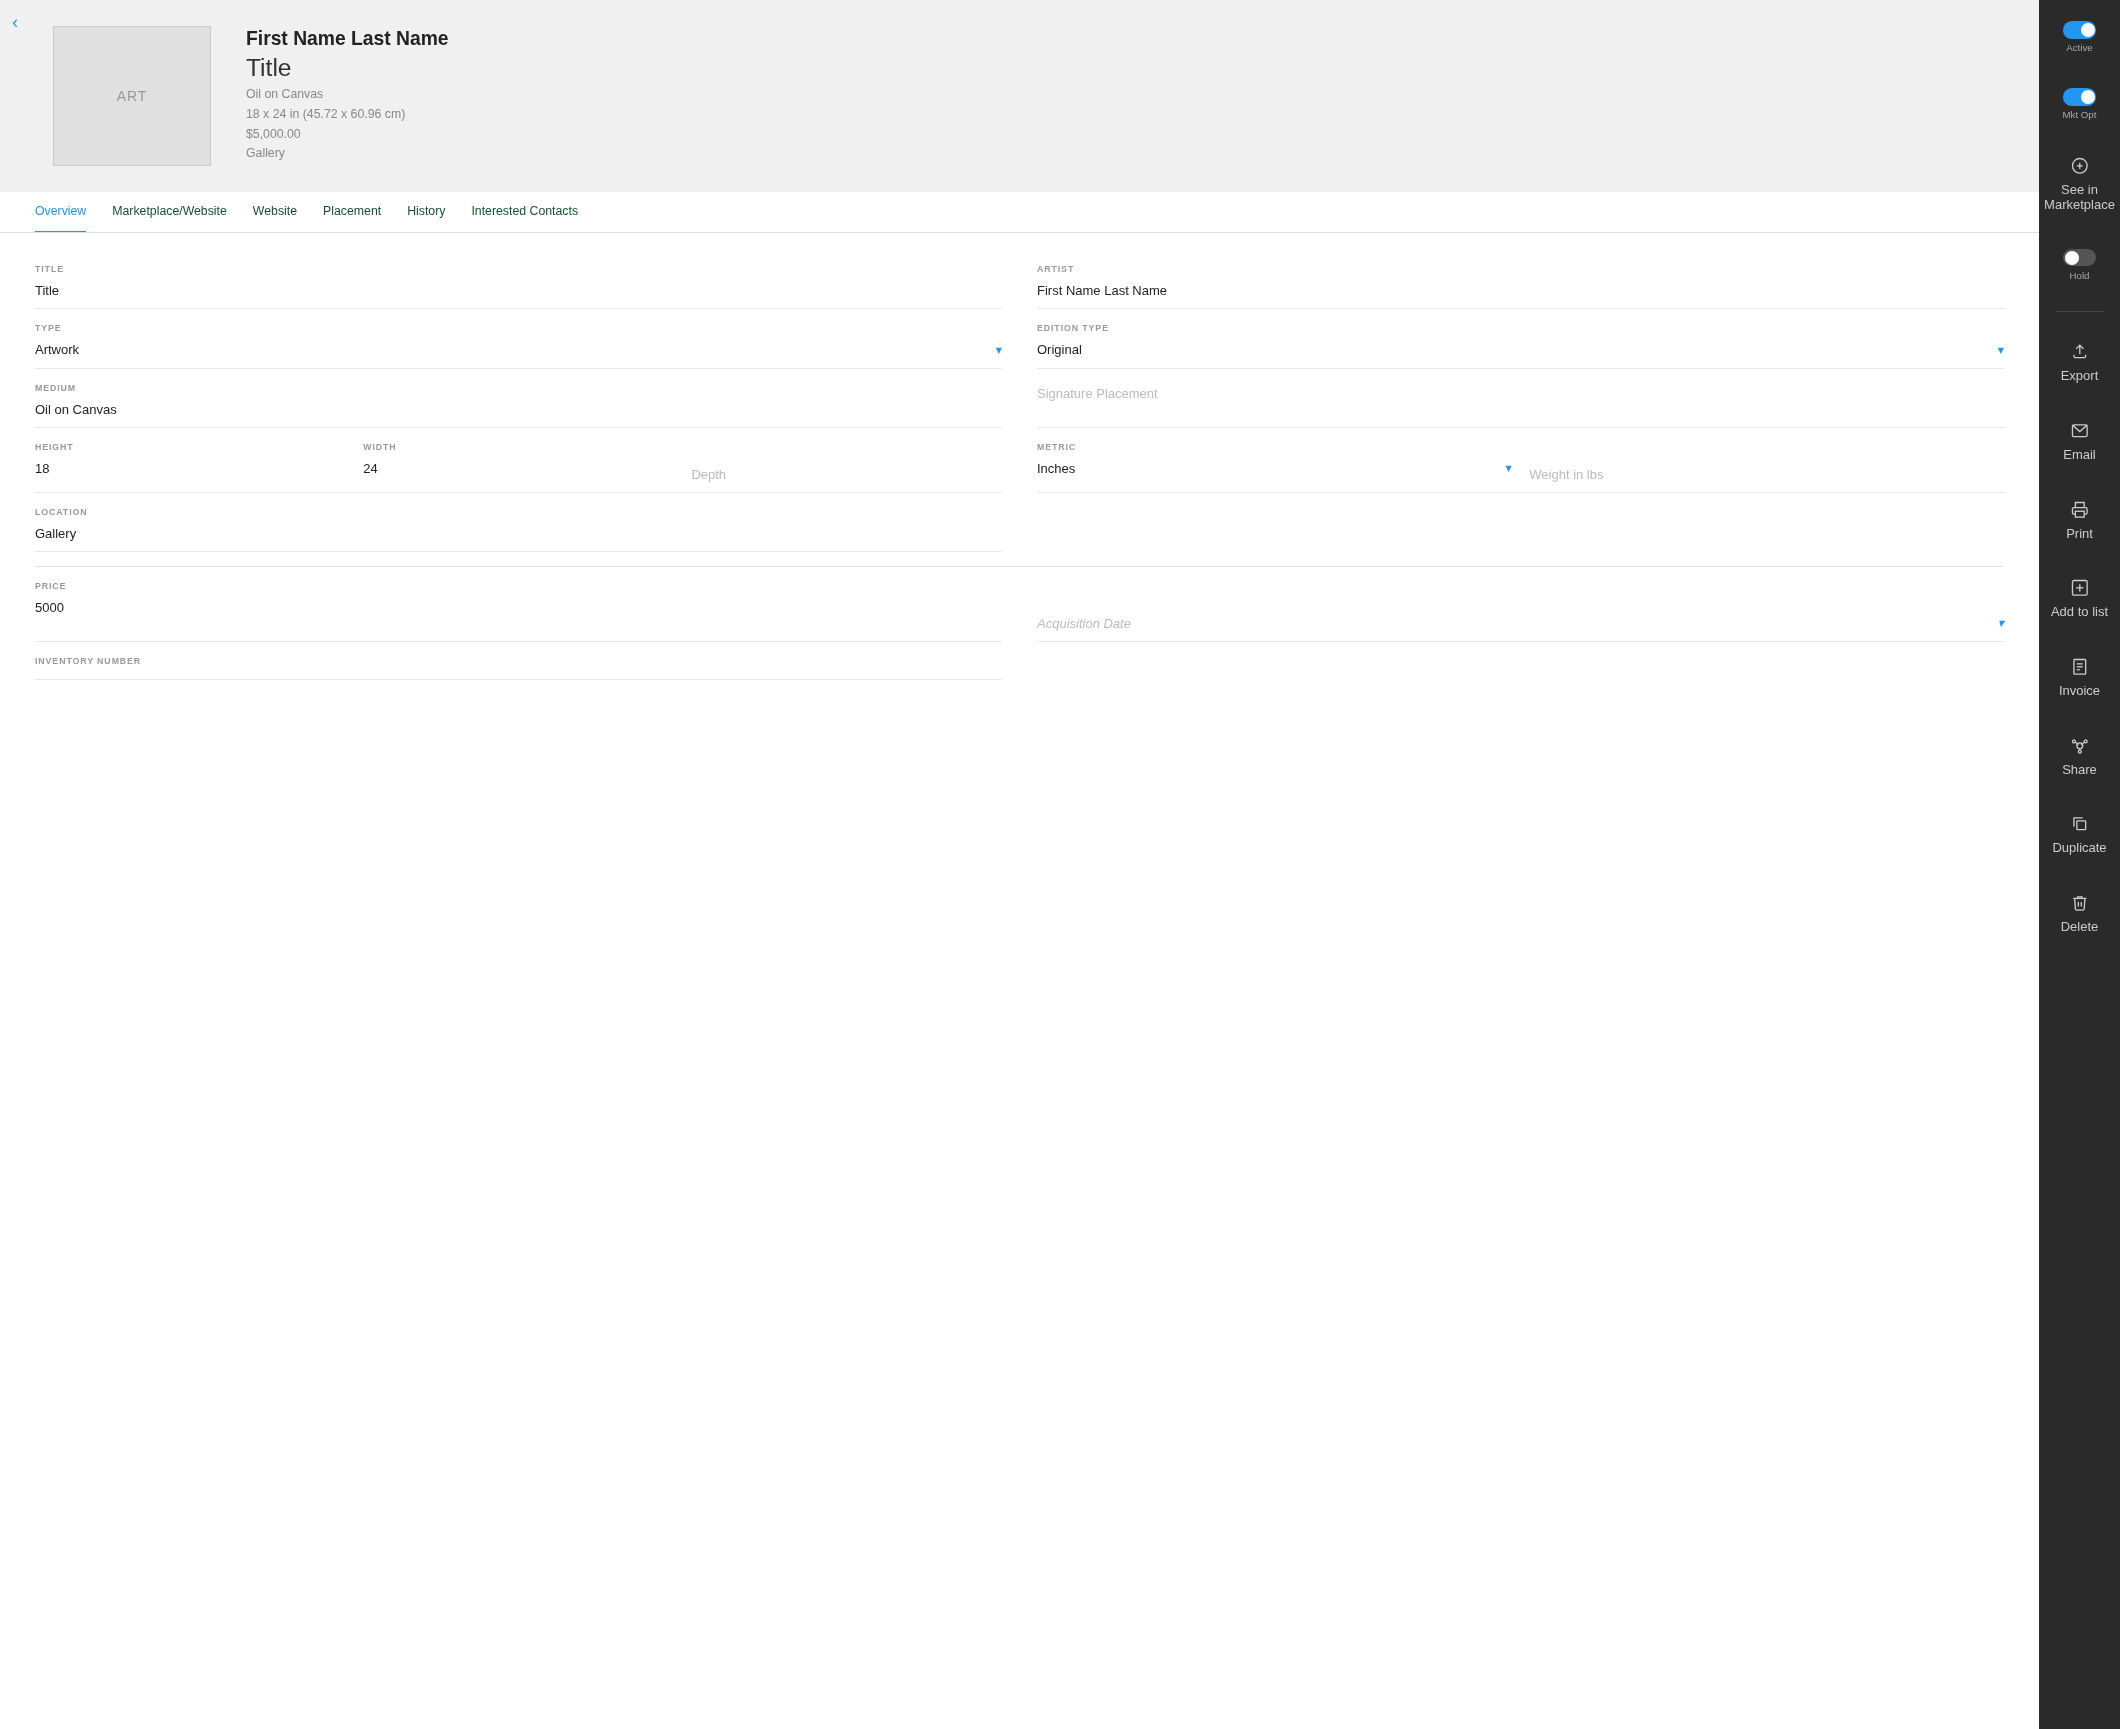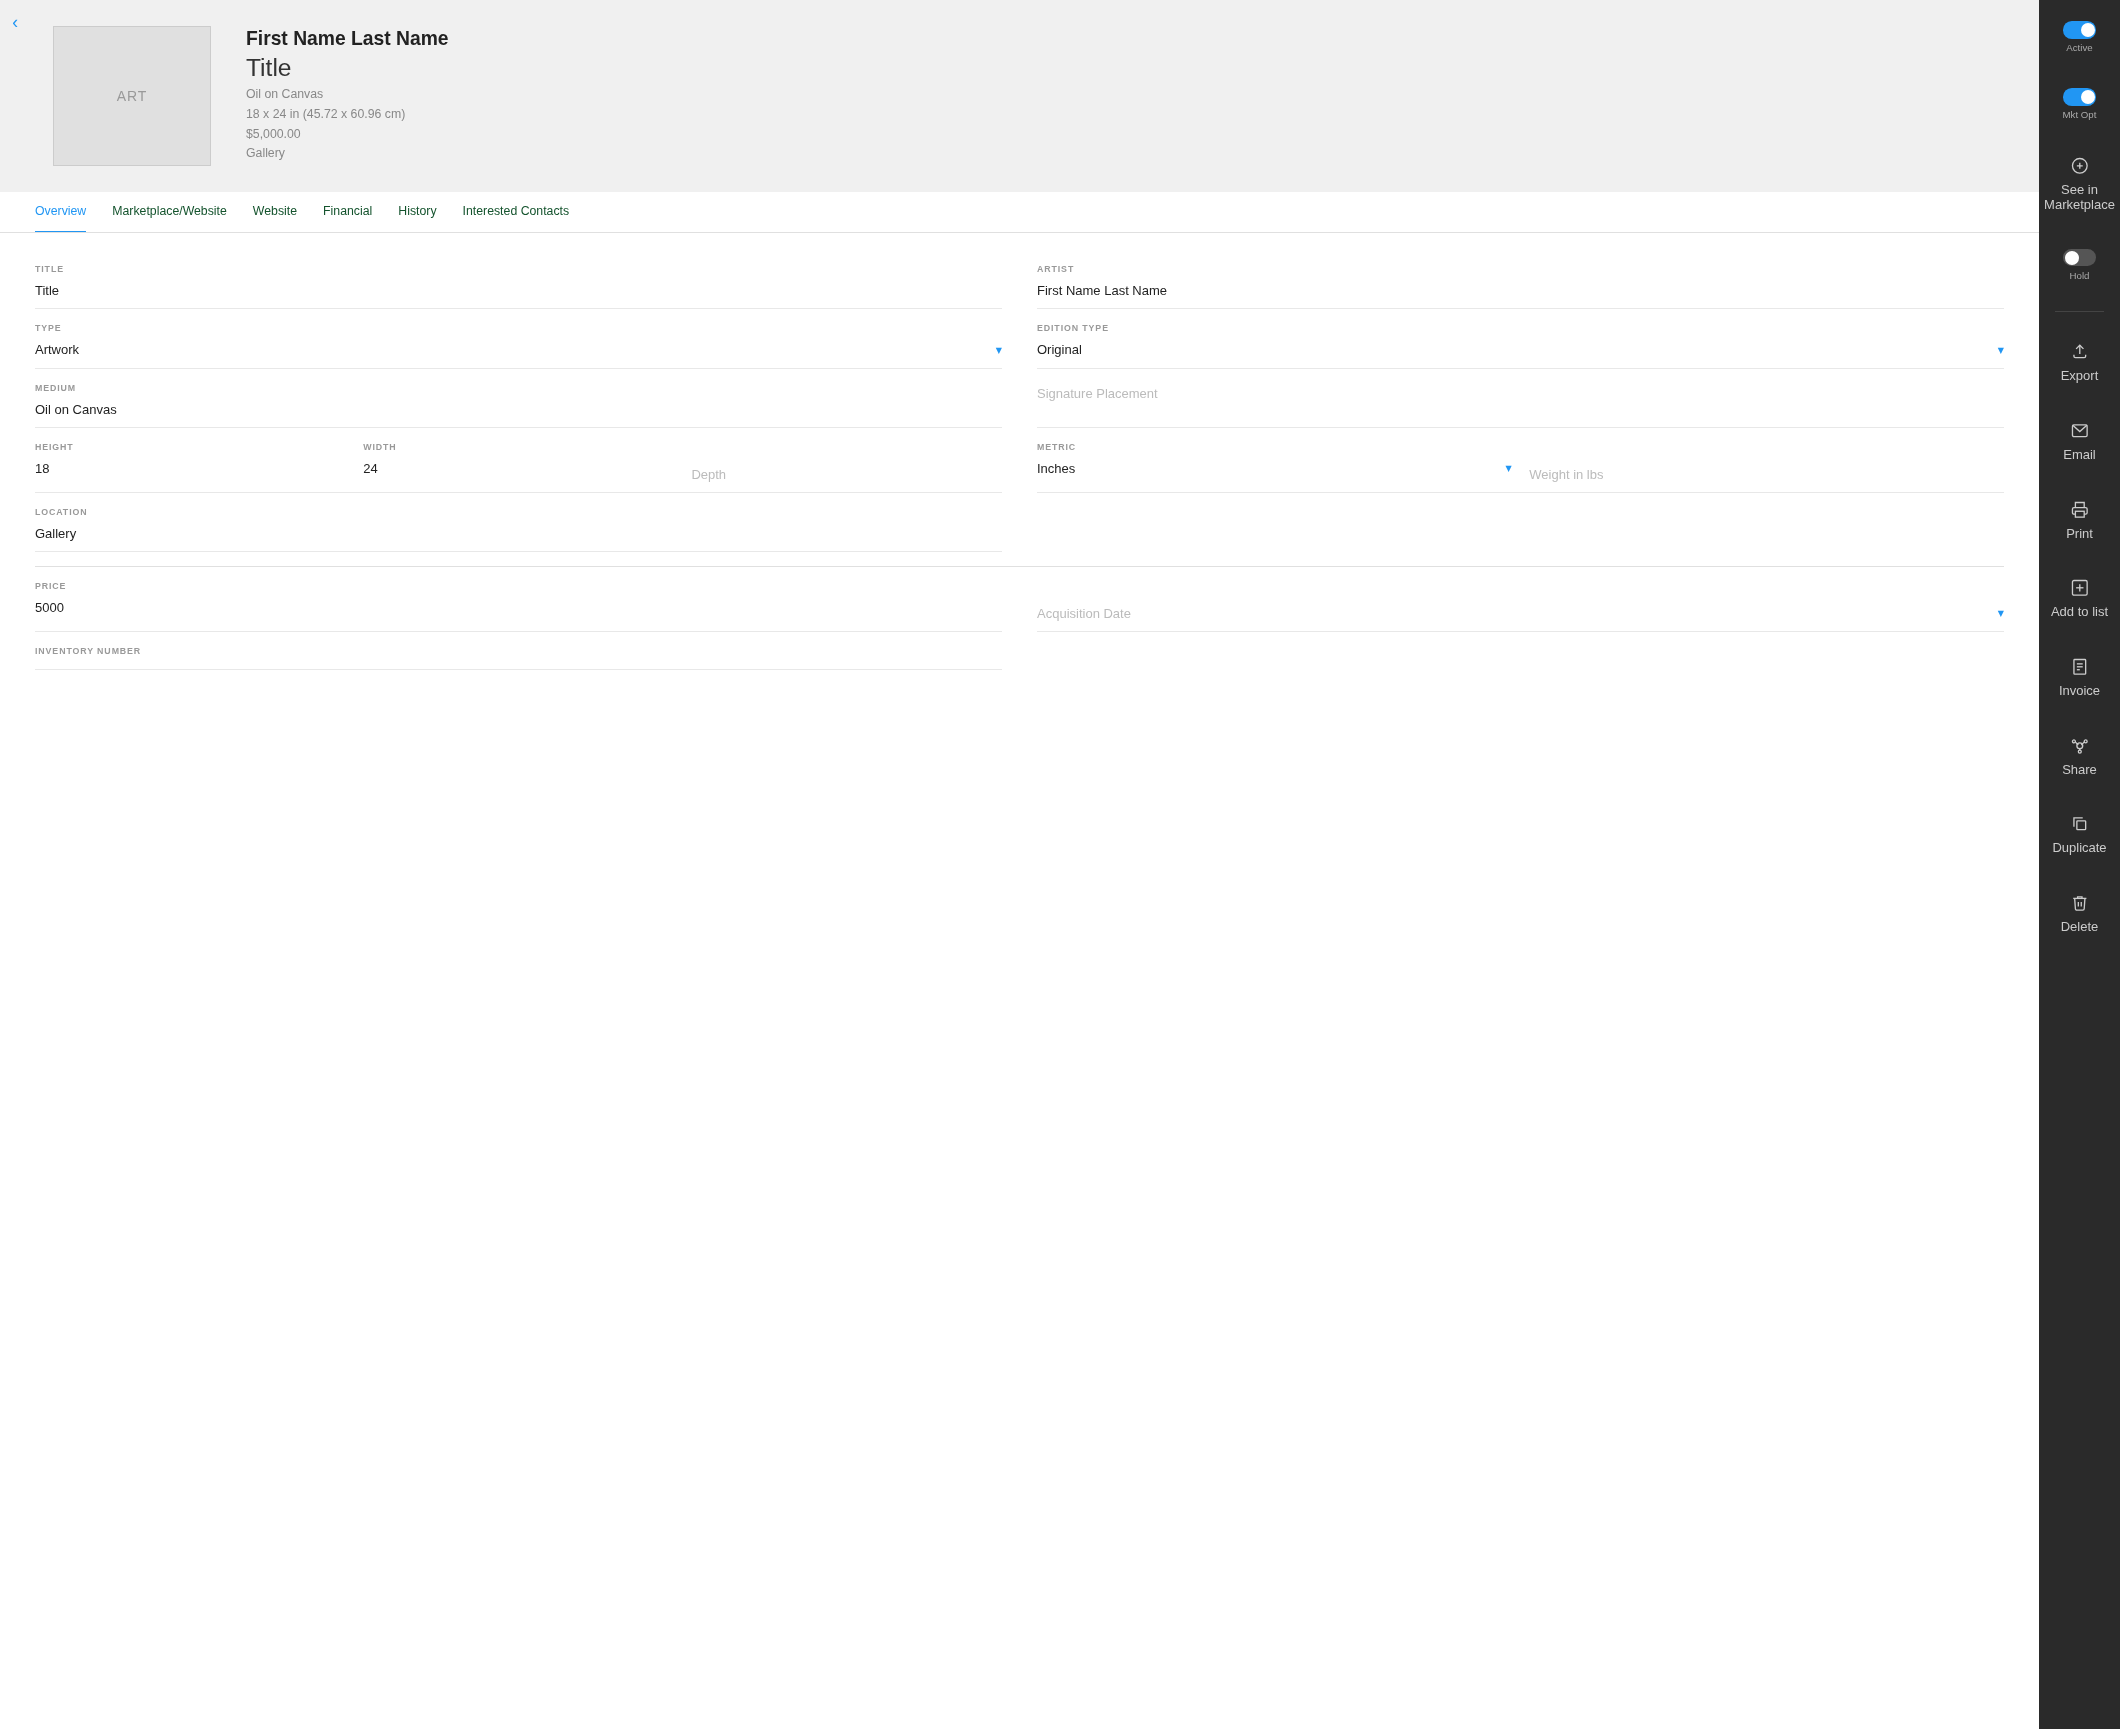--- a/index.html
+++ b/index.html
@@ -271,21 +271,21 @@
         <span>$5,000.00</span><br>
         <span>Gallery</span>
       </div>
     </div>
   </div>
 
   <div class="tabs-bar">
     <div class="tab-item active">Overview</div>
     <div class="tab-item">Marketplace/Website</div>
     <div class="tab-item">Website</div>
-    <div class="tab-item">Financial</div>
+    <div class="tab-item">Placement</div>
     <div class="tab-item">History</div>
     <div class="tab-item">Interested Contacts</div>
   </div>
 
   <div class="form-area">
     <div class="form-grid">
 
       <div class="form-field">
         <div class="field-label">TITLE</div>
         <div class="field-value">Title</div>
@@ -355,21 +355,21 @@
 
 
       <div class="form-section-divider"></div>
 
       <div class="form-field">
         <div class="field-label">PRICE</div>
         <div class="field-value">5000</div>
       </div>
 
       <div class="form-field">
-        <div class="field-value field-select placeholder" style="margin-top:21px;">
+        <div class="field-value field-select placeholder" style="margin-top:31px;font-style:italic;">
           <span>Acquisition Date</span>
           <span class="chevron">▾</span>
         </div>
       </div>
 
       <div class="form-field">
         <div class="field-label">INVENTORY NUMBER</div>
       </div>
 
     </div>

